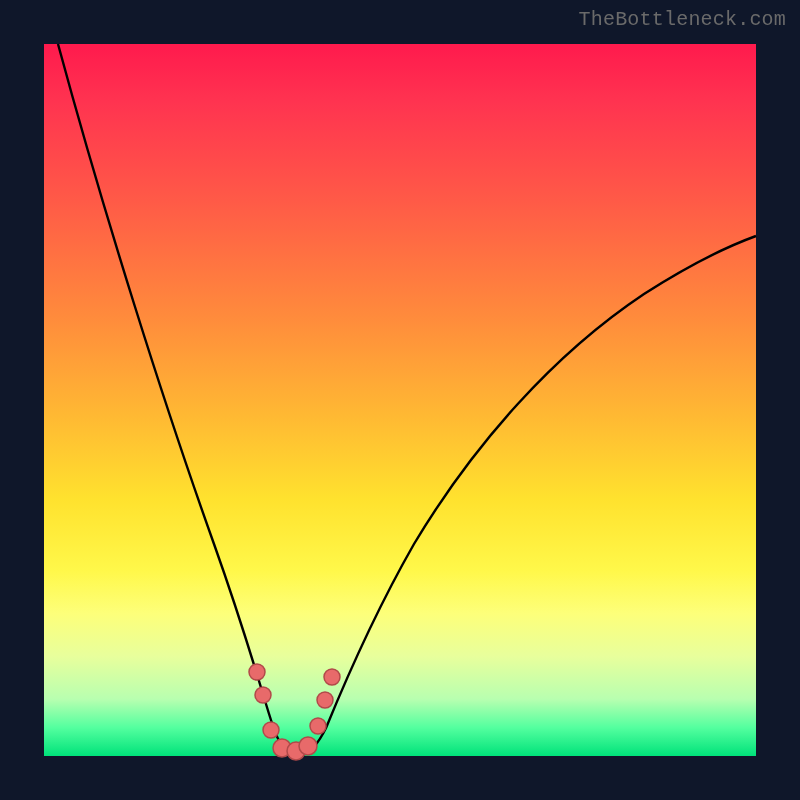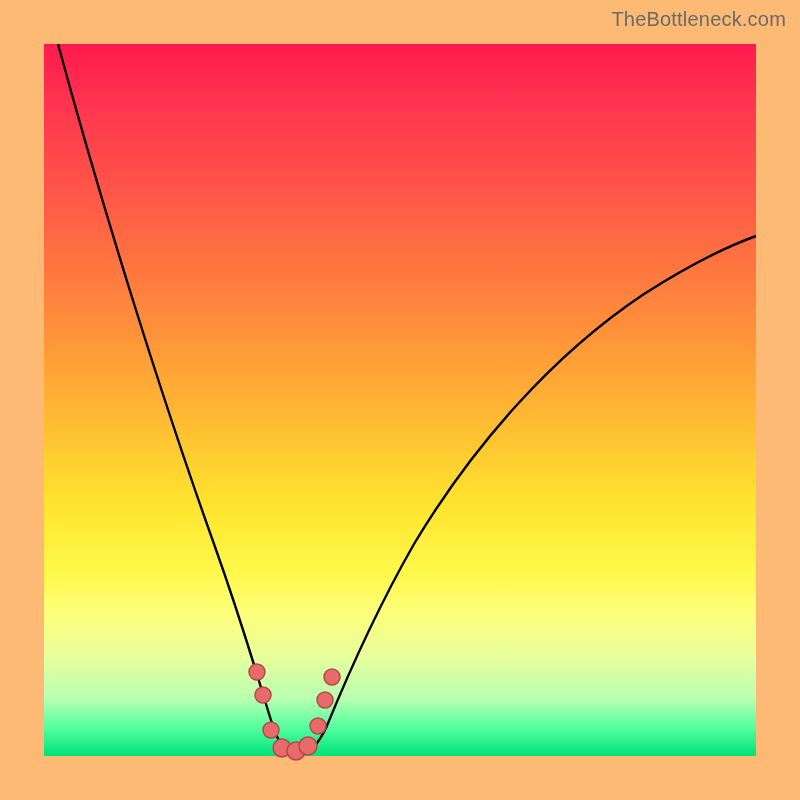--- a/index.html
+++ b/index.html
@@ -7,22 +7,23 @@
     padding: 0;
     width: 800px;
     height: 800px;
     overflow: hidden;
     background: #000;
     font-family: Arial, Helvetica, sans-serif;
   }
   .outer {
     width: 800px;
     height: 800px;
-    background: #fdba74;
+    background: #0f172a;
     position: relative;
+    font-family: Liberation Mono, monospace;
   }
   .plot-area {
     position: absolute;
     left: 44px;
     top: 44px;
     width: 712px;
     height: 712px;
     background: linear-gradient(
       to bottom,
       #ff1a4d 0%,

